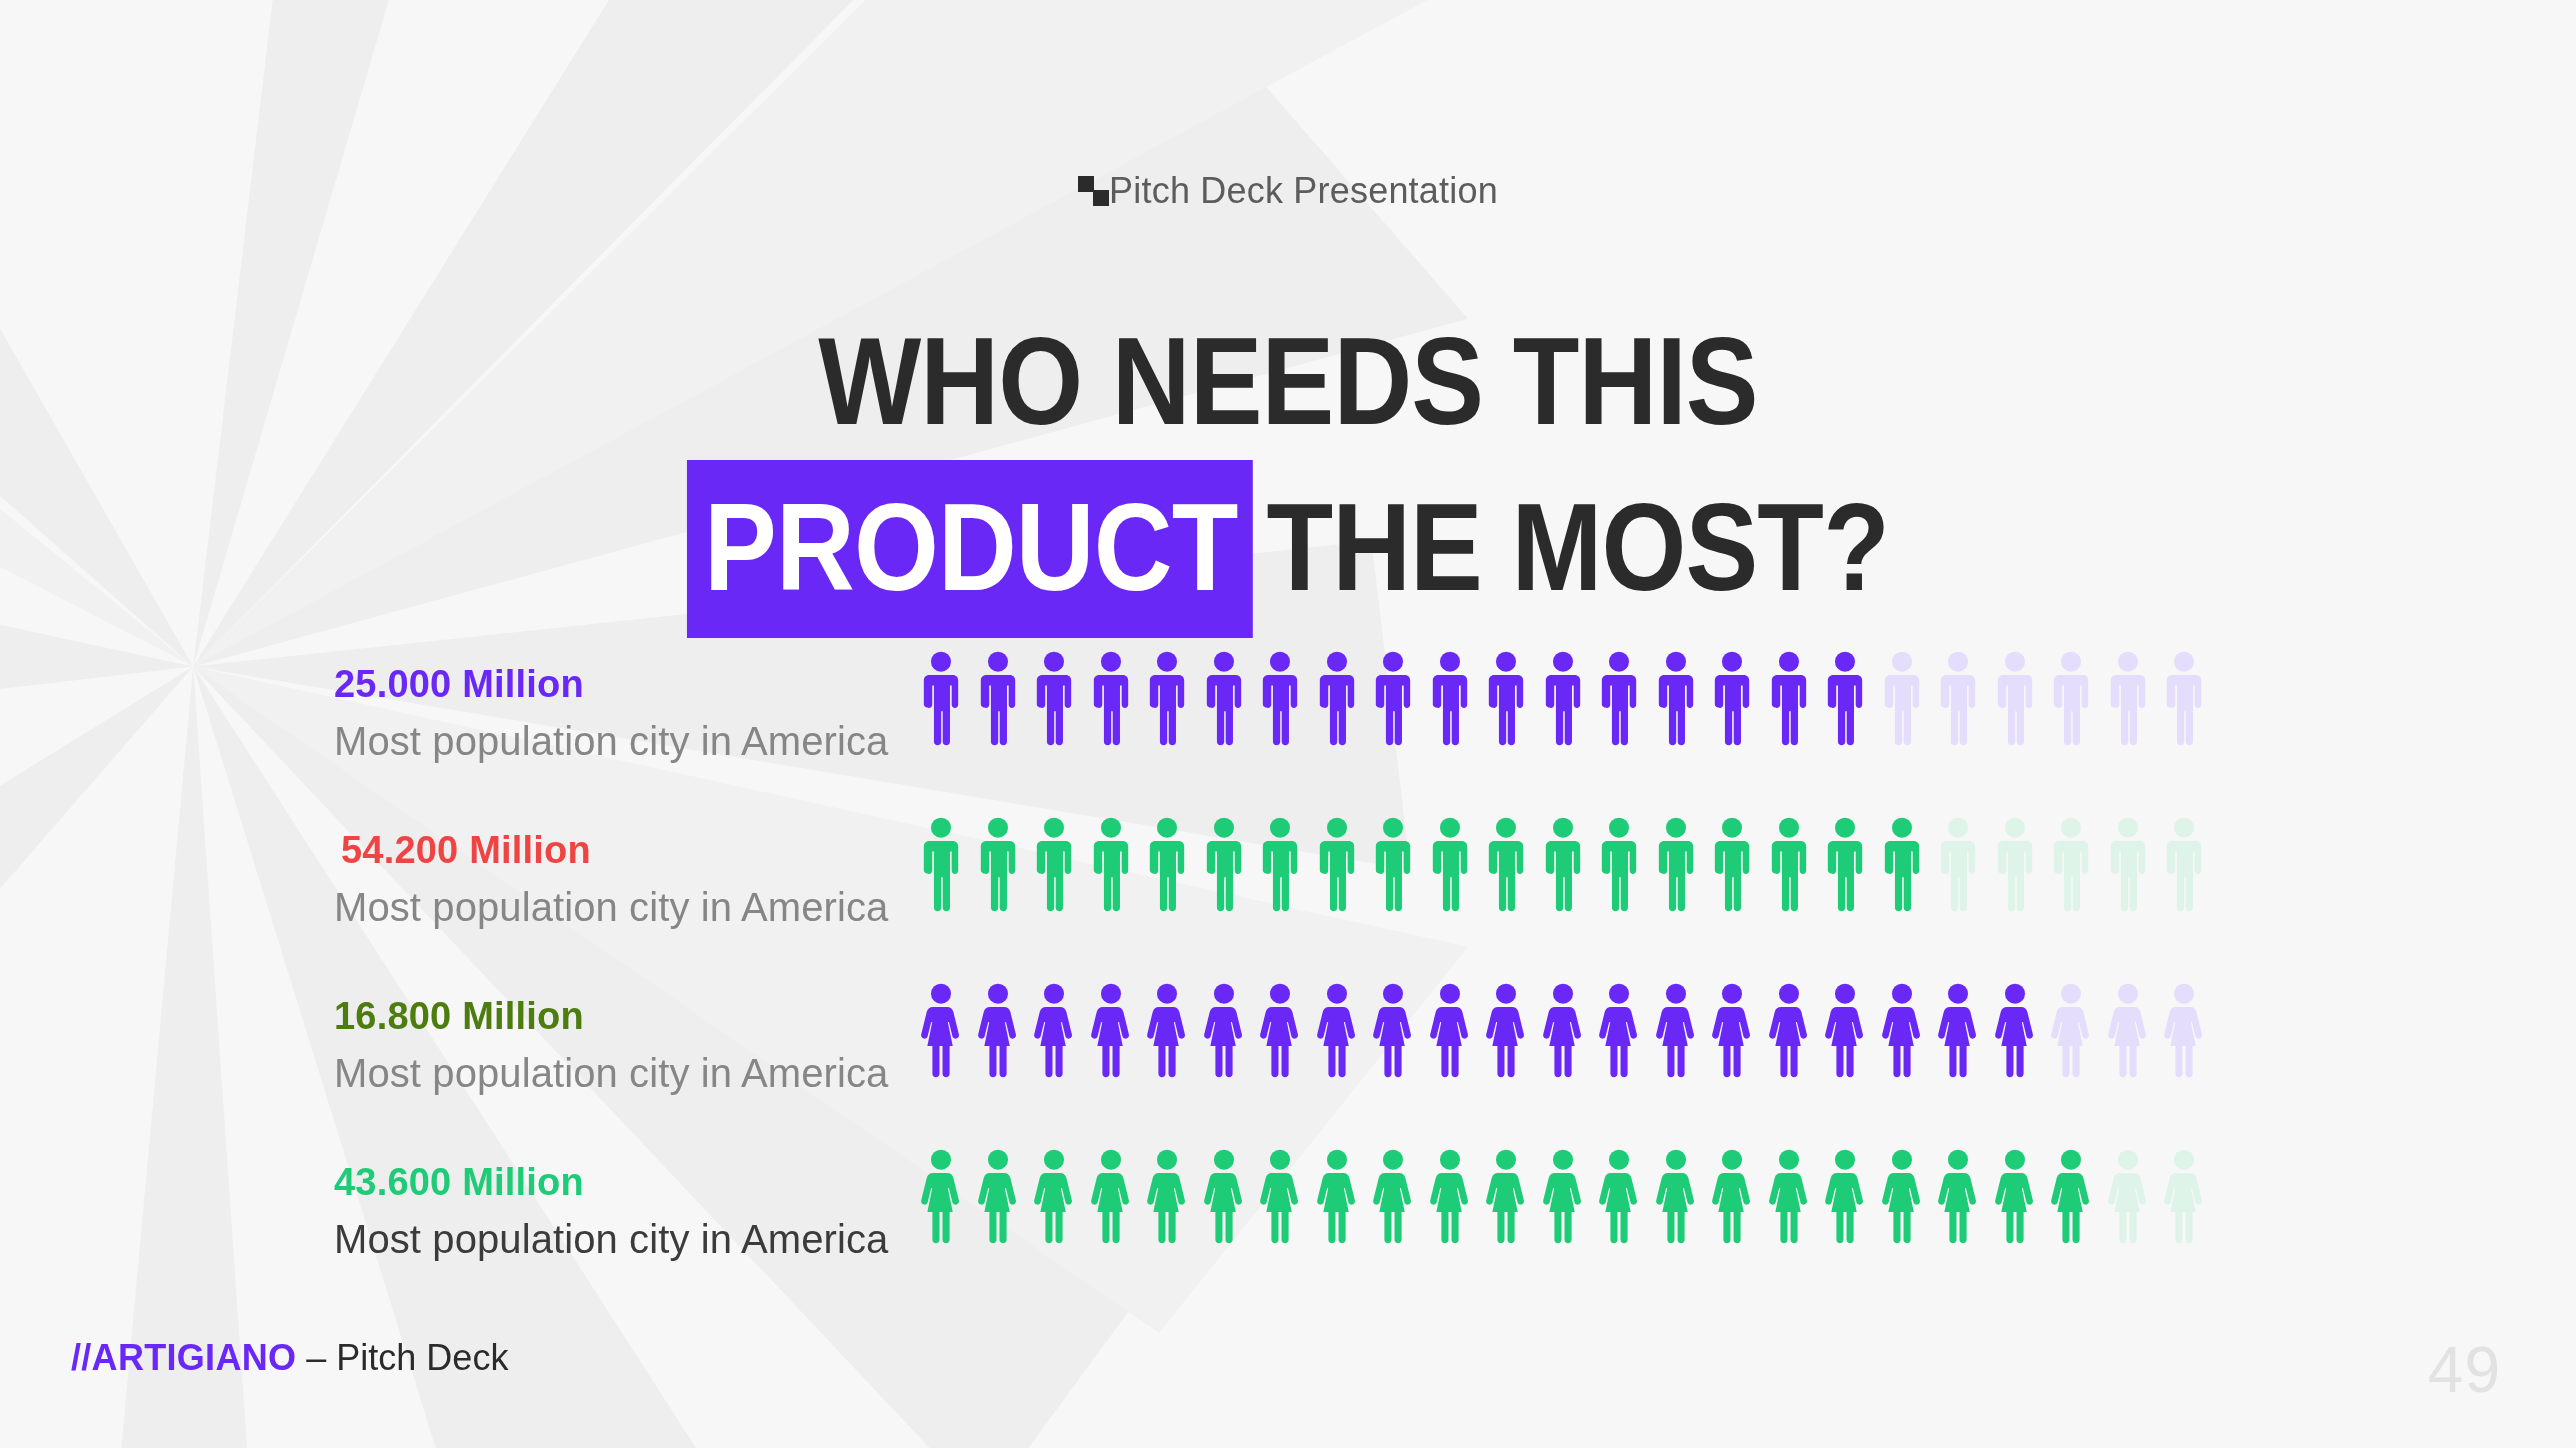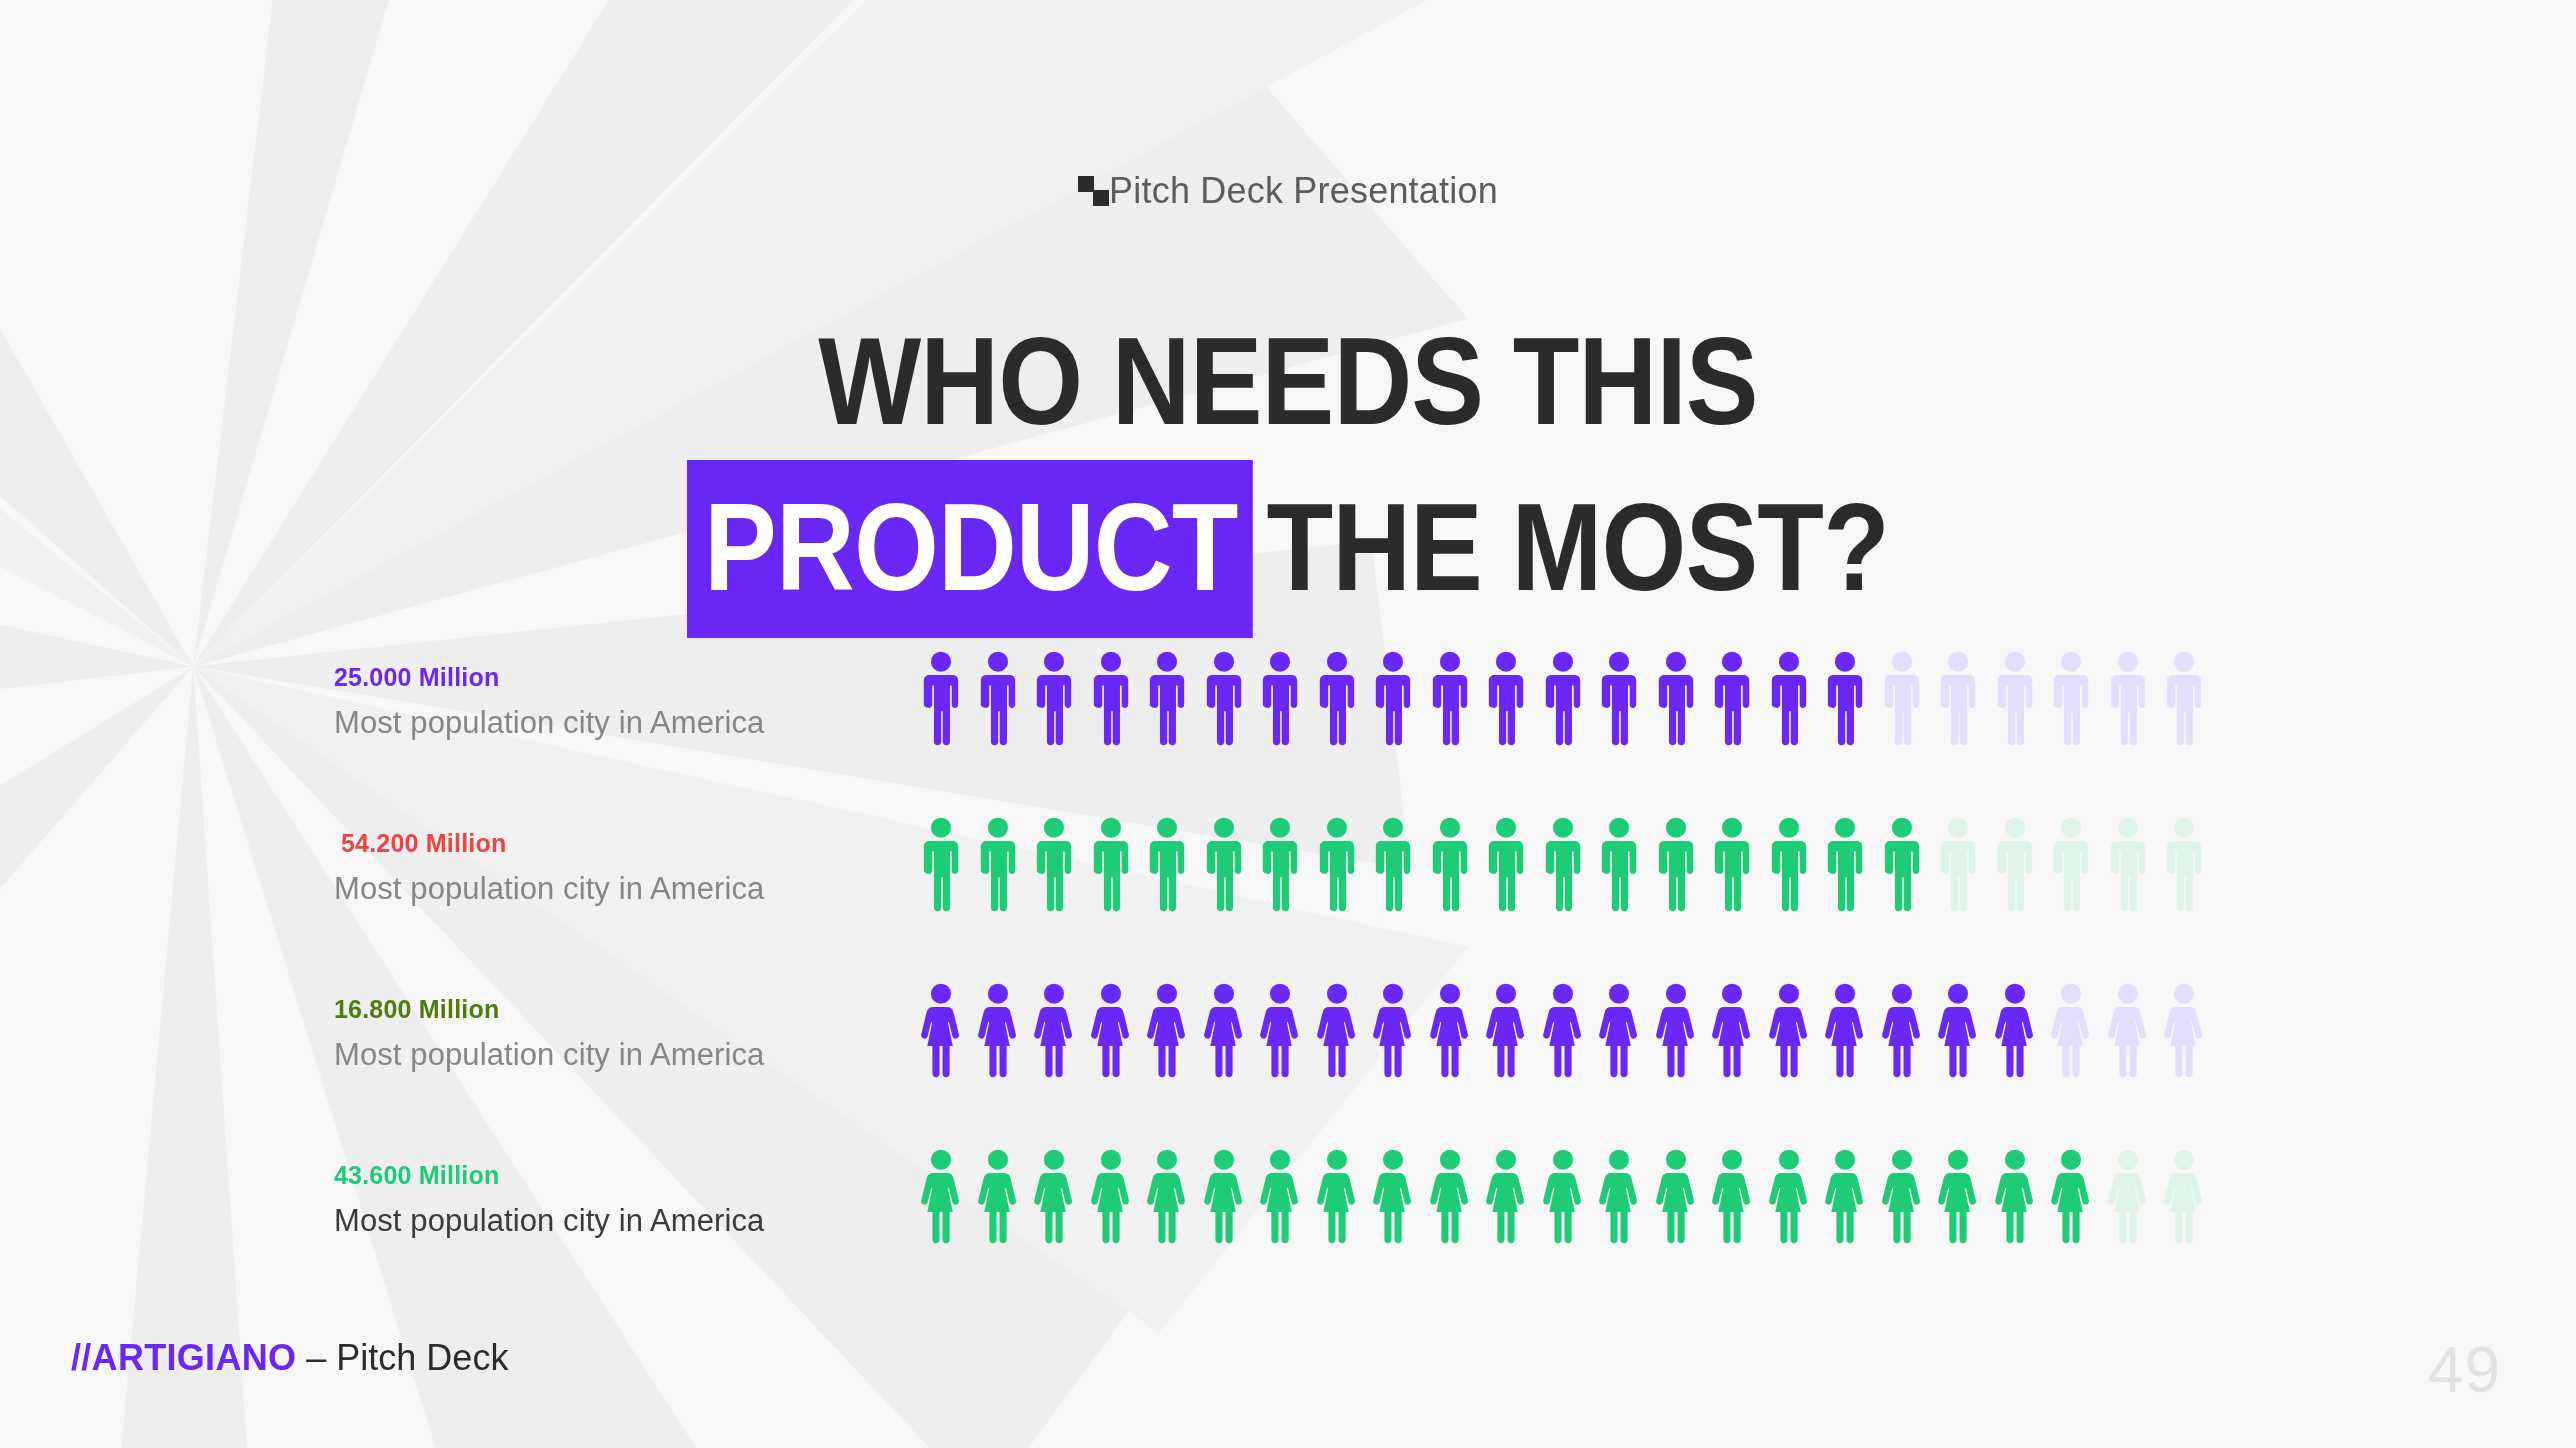--- a/index.html
+++ b/index.html
@@ -88,28 +88,28 @@
     position: relative;
     height: 166px;
   }
   .row-label {
     position: absolute;
     left: 334px;
     top: 13.5px;
     width: 522px;
   }
   .row-value {
-    font-size: 25px;
+    font-size: 38px;
     font-weight: 700;
     letter-spacing: 0.2px;
     white-space: nowrap;
     margin: 0 0 13.5px 0;
   }
   .row-sub {
-    font-size: 31px;
+    font-size: 40px;
     color: #868686;
     letter-spacing: 0.1px;
     white-space: nowrap;
   }
   .row-sub.dark { color: #3b3b3b; }
 
   .row-people {
     position: absolute;
     left: 920px;
     top: 0;

